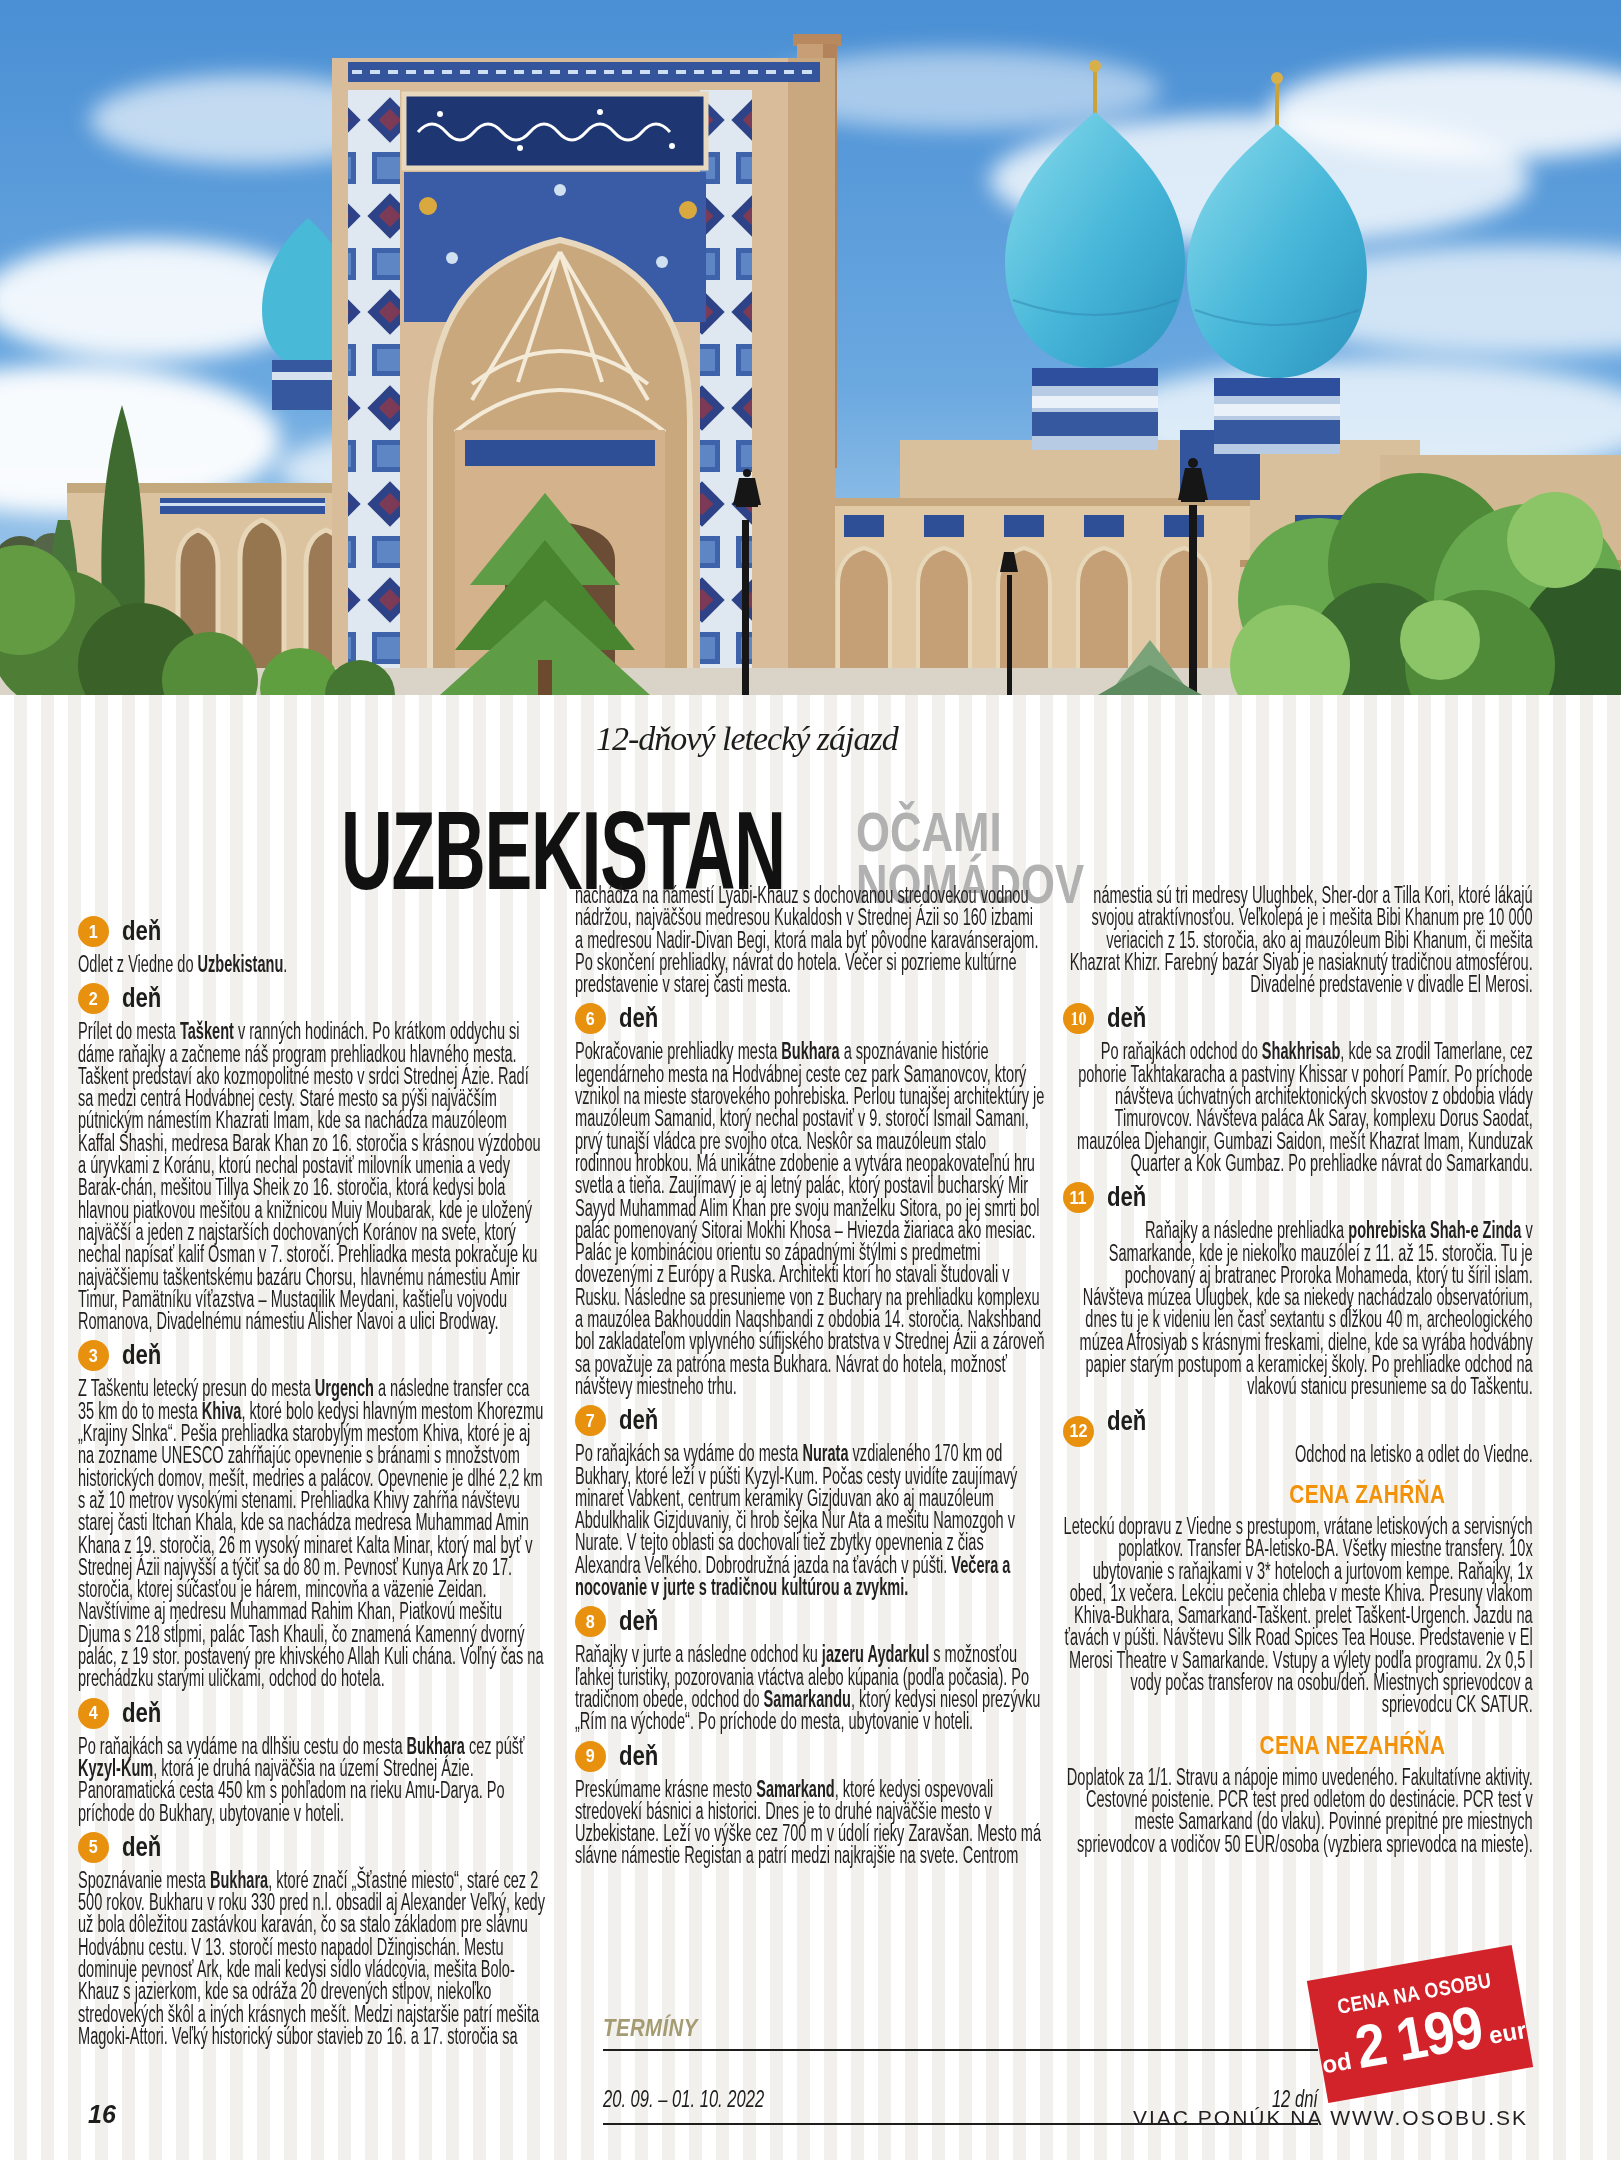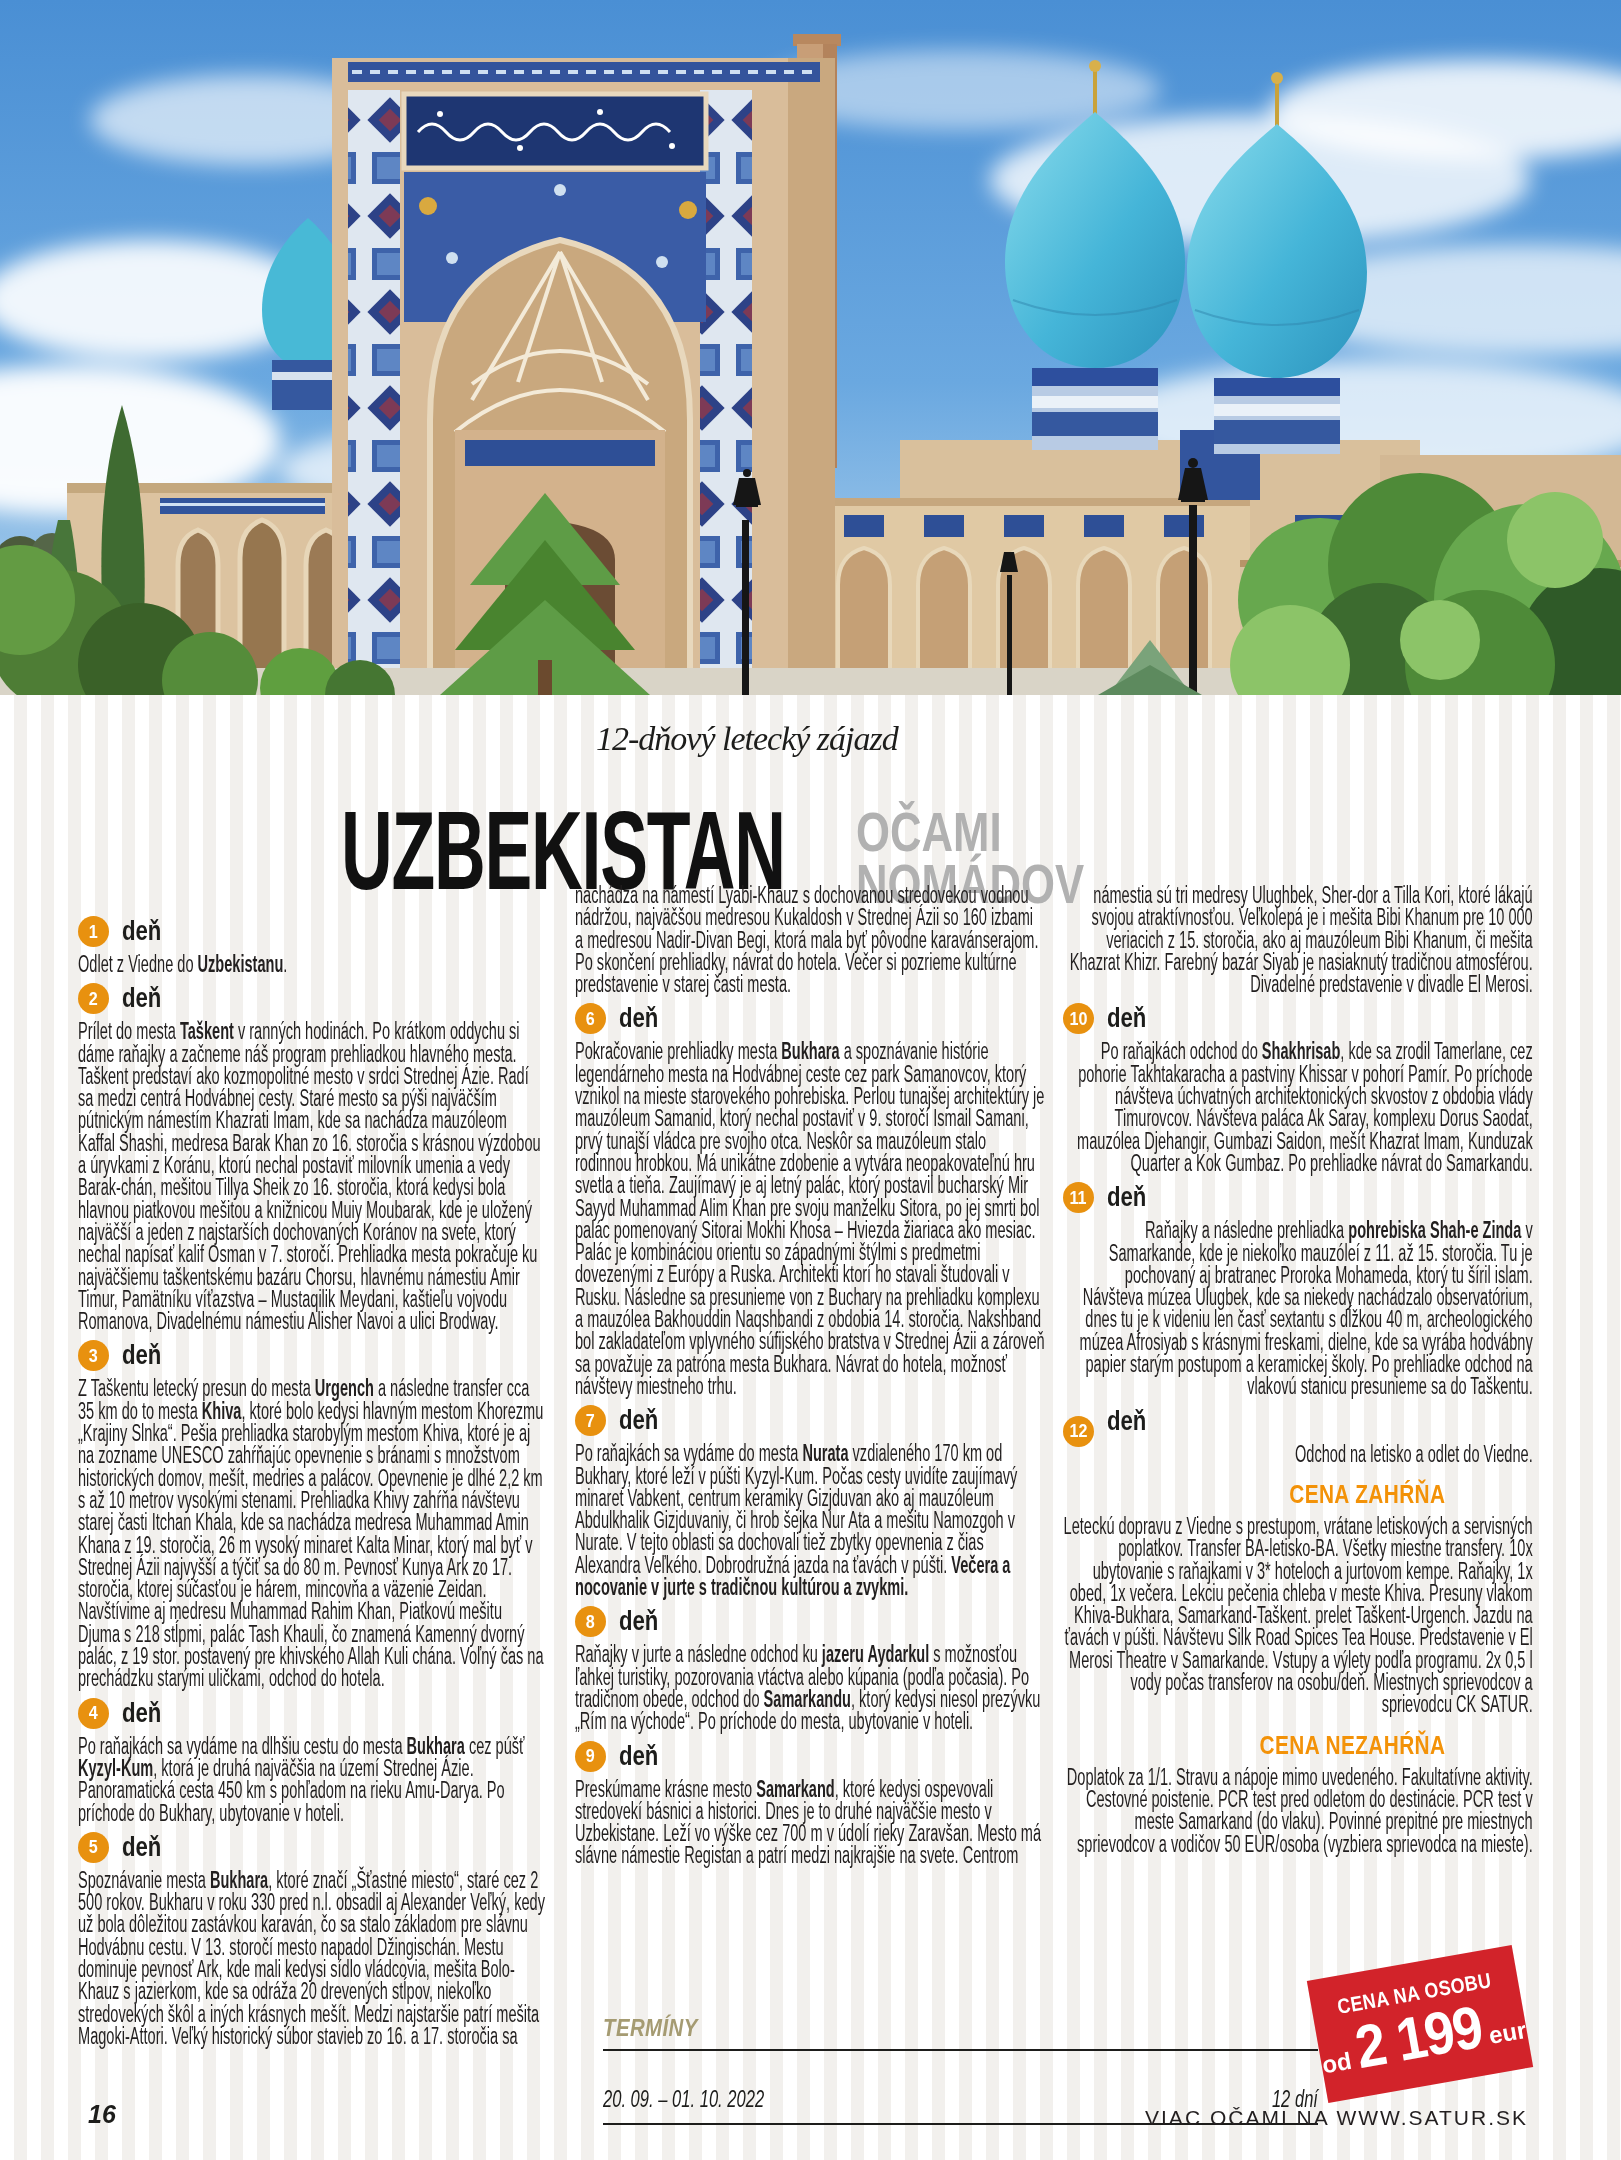--- a/index.html
+++ b/index.html
@@ -311,21 +311,21 @@
         <span class="day-badge" style="background: rgb(232, 145, 15);">
           <span class="day-num">9</span>
         </span>
         <span class="day-label">deň</span>
       </div>
       <p class="body-p"><span>Preskúmame krásne mesto </span><span class="b">Samarkand</span><span>, ktoré kedysi ospevovali stredovekí básnici a historici. Dnes je to druhé najväčšie mesto v Uzbekistane. Leží vo výške cez 700 m v údolí rieky Zaravšan. Mesto má slávne námestie Registan a patrí medzi najkrajšie na svete. Centrom</span></p>
     </div>
   <div class="col" id="col3">
       <p class="body-p"><span>námestia sú tri medresy Ulughbek, Sher-dor a Tilla Kori, ktoré lákajú svojou atraktívnosťou. Veľkolepá je i mešita Bibi Khanum pre 10 000 veriacich z 15. storočia, ako aj mauzóleum Bibi Khanum, či mešita Khazrat Khizr. Farebný bazár Siyab je nasiaknutý tradičnou atmosférou. Divadelné predstavenie v divadle El Merosi.</span></p>
       <div class="day-header">
-        <span class="day-badge" style="background: rgb(232, 145, 15);">
+        <span class="day-badge" style="background: rgb(232, 145, 15); font-family: Liberation Serif, serif;">
           <span class="day-num">10</span>
         </span>
         <span class="day-label">deň</span>
       </div>
       <p class="body-p"><span>Po raňajkách odchod do </span><span class="b">Shakhrisab</span><span>, kde sa zrodil Tamerlane, cez pohorie Takhtakaracha a pastviny Khissar v pohorí Pamír. Po príchode návšteva úchvatných architektonických skvostov z obdobia vlády Timurovcov. Návšteva paláca Ak Saray, komplexu Dorus Saodat, mauzólea Djehangir, Gumbazi Saidon, mešít Khazrat Imam, Kunduzak Quarter a Kok Gumbaz. Po prehliadke návrat do Samarkandu.</span></p>
       <div class="day-header">
         <span class="day-badge" style="background: rgb(232, 145, 15);">
           <span class="day-num">11</span>
         </span>
         <span class="day-label">deň</span>
@@ -357,15 +357,15 @@
   <div class="badge" style="background: rgb(210, 35, 42);">
     <span class="badge-caption">CENA NA OSOBU</span>
     <span class="badge-row">
       <span class="badge-prefix">od</span>
       <span class="badge-amount">2 199</span>
       <span class="badge-suffix">eur</span>
     </span>
   </div>
 
   <div class="page-number">16</div>
-  <div class="footer-link">VIAC OČAMI NA WWW.SATUR.SK</div>
+  <div class="footer-link">VIAC PONÚK NA WWW.OSOBU.SK</div>
 
 </div>
 
 </body></html>

